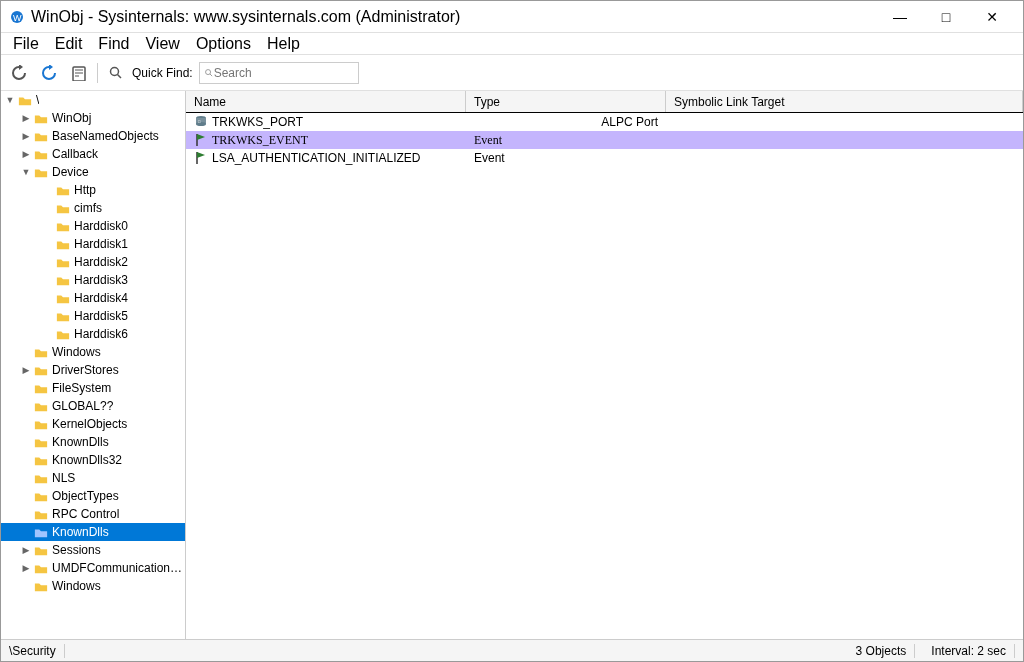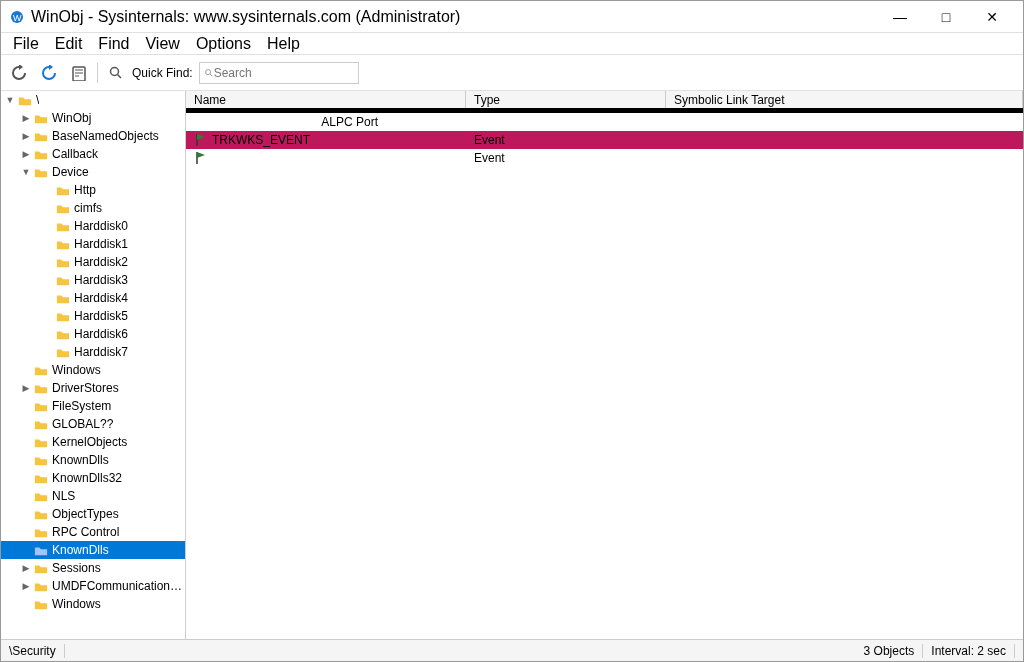--- a/index.html
+++ b/index.html
@@ -170,21 +170,21 @@
       flex: 1;
       display: flex;
       flex-direction: column;
       overflow: hidden;
       background: #fff;
     }
     .list-header {
       display: flex;
       height: 22px;
       background: #f5f5f5;
-      border-bottom: 5px solid #000000;
+      border-bottom: 1px solid #000000;
     }
     .list-header-col {
       padding: 0 8px;
       font-size: 12px;
       font-weight: normal;
       border-right: 1px solid #ccc;
       height: 100%;
       display: flex;
       align-items: center;
       cursor: pointer;
@@ -214,21 +214,21 @@
       gap: 4px;
     }
     .status-bar {
       height: 22px;
       border-top: 1px solid #ccc;
       background: #f5f5f5;
       display: flex;
       align-items: center;
       padding: 0 8px;
       font-size: 12px;
-      gap: 0;
+      gap: 8px;
     }
     .status-section {
       padding: 0 8px;
       border-right: 1px solid #ccc;
     }
     .status-section:first-child { padding-left: 0; }
     
     .folder-svg { width: 14px; height: 14px; }
     
     .port-icon {
@@ -446,29 +446,20 @@
       </div>
       <div class="tree-item indent2">
         <span class="expander" style="visibility:hidden">▶</span>
         <span class="folder-icon">
             <svg class="folder-svg" viewBox="0 0 16 12">
               <path d="M1 3h5l2 2h7v7H1z" fill="#f5c542"></path>
             </svg>
           </span>
         <span class="tree-label">Harddisk6</span>
       </div>
-      <div class="tree-item indent2">
-        <span class="expander" style="visibility:hidden">▶</span>
-        <span class="folder-icon">
-            <svg class="folder-svg" viewBox="0 0 16 12">
-              <path d="M1 3h5l2 2h7v7H1z" fill="#f5c542"></path>
-            </svg>
-          </span>
-        <span class="tree-label">Harddisk7</span>
-      </div>
 
       <div class="tree-item indent1">
         <span class="expander" style="visibility:hidden">▶</span>
         <span class="folder-icon">
             <svg class="folder-svg" viewBox="0 0 16 12">
               <path d="M1 3h5l2 2h7v7H1z" fill="#f5c542"></path>
             </svg>
           </span>
         <span class="tree-label">Windows</span>
       </div>
@@ -614,27 +605,38 @@
           <span>Type</span>
         </div>
         <div class="list-header-col col-symlink">
           <span>Symbolic Link Target</span>
         </div>
       </div>
 
       <div class="list-body">
 
         <div class="list-row">
+          <div class="list-cell col-name" style="width: 280px;">
+            <span class="port-icon">
+              <svg width="14" height="14" viewBox="0 0 14 14">
+                <ellipse cx="7" cy="3" rx="5" ry="2" fill="#607d8b"></ellipse>
+                <rect x="2" y="3" width="10" height="6" fill="#78909c"></rect>
+                <ellipse cx="7" cy="9" rx="5" ry="2" fill="#607d8b"></ellipse>
+                <text x="4" y="8" font-size="4" fill="white">□</text>
+              </svg>
+            </span>
+            <span>TRKWKS_PORT</span>
+          </div>
           <div class="list-cell col-type" style="width: 200px; justify-content: flex-end;">
             <span>ALPC Port</span>
           </div>
           <div class="list-cell col-symlink"></div>
         </div>
 
-        <div class="list-row" style="background:#be185d;">
+        <div class="list-row" style="background:#c4b5fd;font-family:Liberation Serif, serif;">
           <div class="list-cell col-name" style="width: 280px;">
             <span class="flag-icon">
               <svg width="14" height="14" viewBox="0 0 14 14">
                 <line x1="3" y1="1" x2="3" y2="13" stroke="#333" stroke-width="1.5"></line>
                 <polygon points="3,1 11,4 3,7" fill="#2e7d32"></polygon>
               </svg>
             </span>
             <span>TRKWKS_EVENT</span>
           </div>
           <div class="list-cell col-type" style="width: 200px;">
@@ -644,20 +646,21 @@
         </div>
 
         <div class="list-row">
           <div class="list-cell col-name" style="width: 280px;">
             <span class="flag-icon">
               <svg width="14" height="14" viewBox="0 0 14 14">
                 <line x1="3" y1="1" x2="3" y2="13" stroke="#333" stroke-width="1.5"></line>
                 <polygon points="3,1 11,4 3,7" fill="#2e7d32"></polygon>
               </svg>
             </span>
+            <span>LSA_AUTHENTICATION_INITIALIZED</span>
           </div>
           <div class="list-cell col-type" style="width: 200px;">
             <span>Event</span>
           </div>
           <div class="list-cell col-symlink"></div>
         </div>
       </div>
     </div>
   </div>
 

